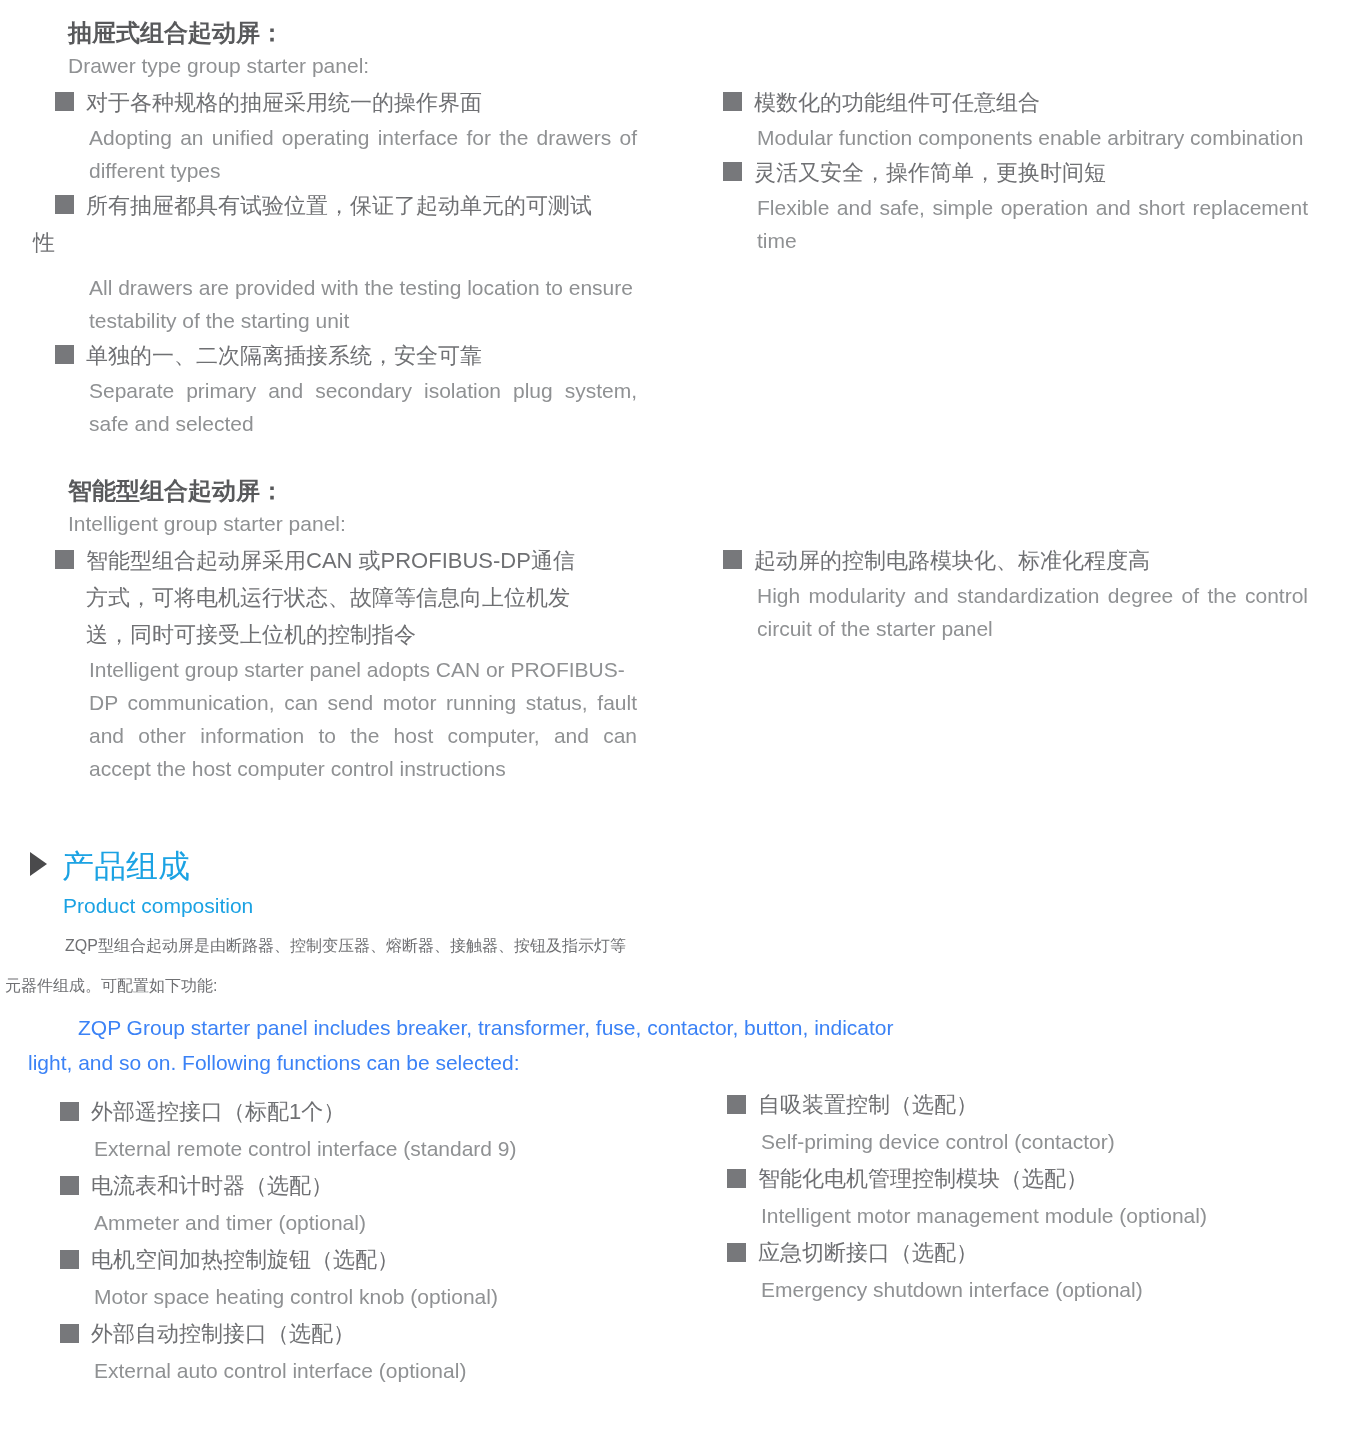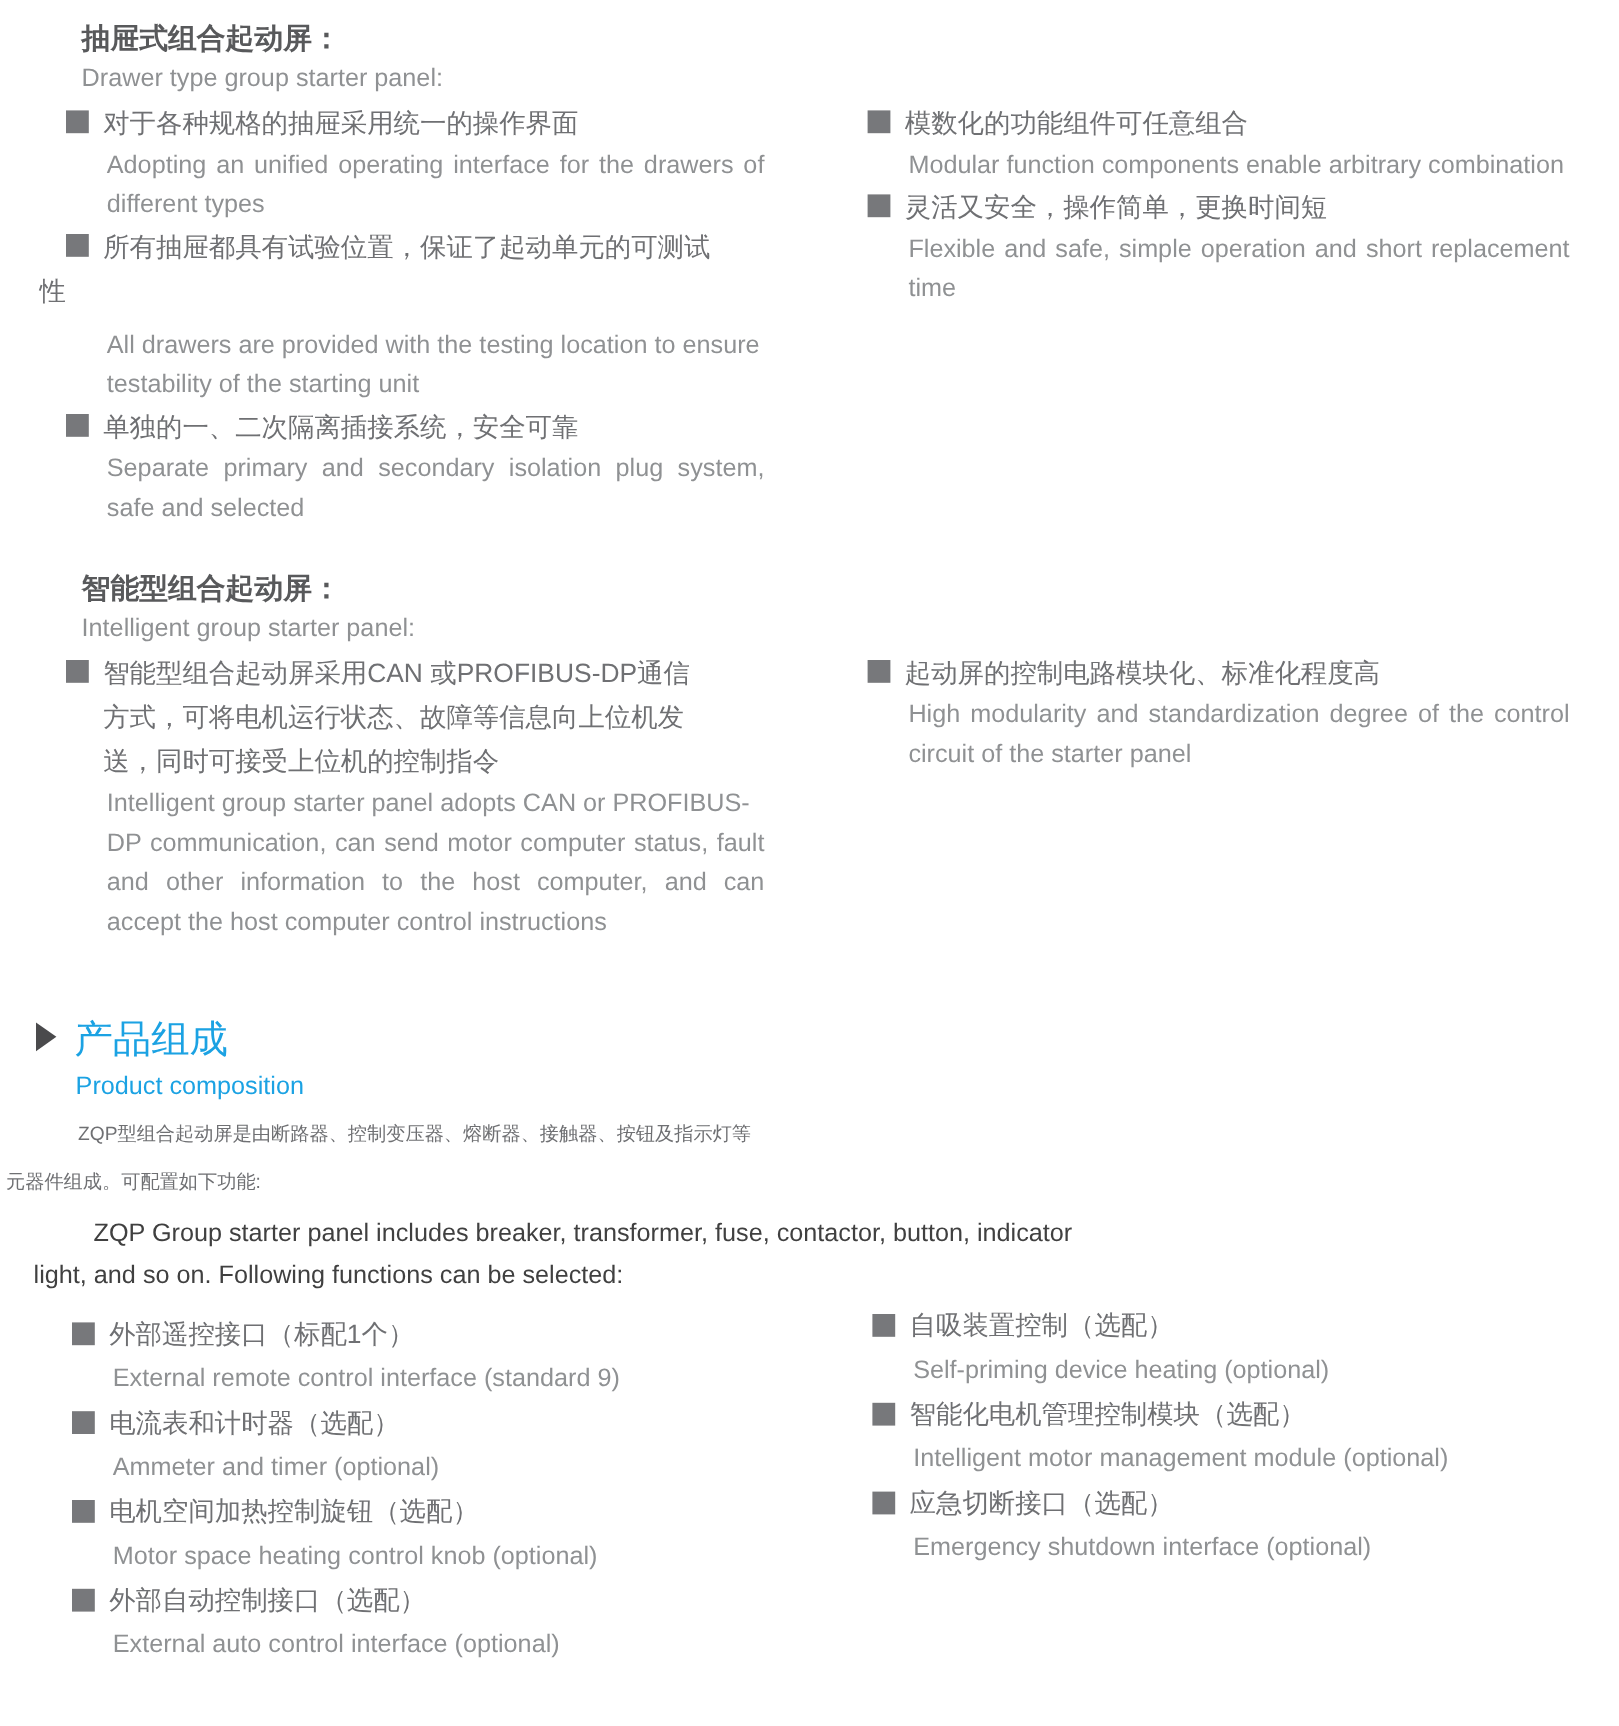--- a/index.html
+++ b/index.html
@@ -26,21 +26,21 @@
   .outdent{margin-left:-53px;}
   .mt10{margin-top:10px;}
 
   
   .tri{width:0;height:0;border-left:17px solid #4a4a4c;border-top:12px solid transparent;border-bottom:12px solid transparent;}
   .big-zh{font-size:32px;color:#1ba2e3;line-height:52px;white-space:nowrap;}
   .big-en{font-size:21px;color:#1ba2e3;line-height:30px;white-space:nowrap;}
 
   
   .para-zh .ln{font-size:16px;color:#6f7073;line-height:40px;white-space:nowrap;}
-  .para-en .ln{font-size:21px;color:#404040;line-height:35px;white-space:nowrap;}
+  .para-en .ln{font-size:21px;color:#3b82f6;line-height:35px;white-space:nowrap;}
   .ind-zh{text-indent:60px;}
   .ind-en{text-indent:50px;}
 </style>
 </head>
 <body>
 
 <div class="page">
 
   <div class="abs" style="left:68px;top:16px;">
     <div class="t-zh">抽屉式组合起动屏：</div>
@@ -88,21 +88,21 @@
     <div class="t-en">Intelligent group starter panel:</div>
   </div>
 
   <div class="abs col colL" style="left:55px;top:542px;width:620px;">
     <div class="item">
       <span class="sq"></span>
       <div class="zh">智能型组合起动屏采用CAN 或PROFIBUS-DP通信</div>
       <div class="zh">方式，可将电机运行状态、故障等信息向上位机发</div>
       <div class="zh">送，同时可接受上位机的控制指令</div>
       <div class="en">Intelligent group starter panel adopts CAN or PROFIBUS-</div>
-      <div class="en j">DP communication, can send motor computer status, fault</div>
+      <div class="en j">DP communication, can send motor running status, fault</div>
       <div class="en j">and other information to the host computer, and can</div>
       <div class="en">accept the host computer control instructions</div>
     </div>
   </div>
 
   <div class="abs col colR" style="left:723px;top:542px;width:626px;">
     <div class="item">
       <span class="sq"></span>
       <div class="zh">起动屏的控制电路模块化、标准化程度高</div>
       <div class="en j">High modularity and standardization degree of the control</div>
@@ -143,21 +143,21 @@
       <span class="sq"></span>
       <div class="zh">外部自动控制接口（选配）</div>
       <div class="en">External auto control interface (optional)</div>
     </div>
   </div>
 
   <div class="abs col colR" style="left:727px;top:1086px;width:622px;">
     <div class="item citem">
       <span class="sq"></span>
       <div class="zh">自吸装置控制（选配）</div>
-      <div class="en">Self-priming device heating (optional)</div>
+      <div class="en">Self-priming device control (contactor)</div>
     </div>
     <div class="item citem">
       <span class="sq"></span>
       <div class="zh">智能化电机管理控制模块（选配）</div>
       <div class="en">Intelligent motor management module (optional)</div>
     </div>
     <div class="item citem">
       <span class="sq"></span>
       <div class="zh">应急切断接口（选配）</div>
       <div class="en">Emergency shutdown interface (optional)</div>

